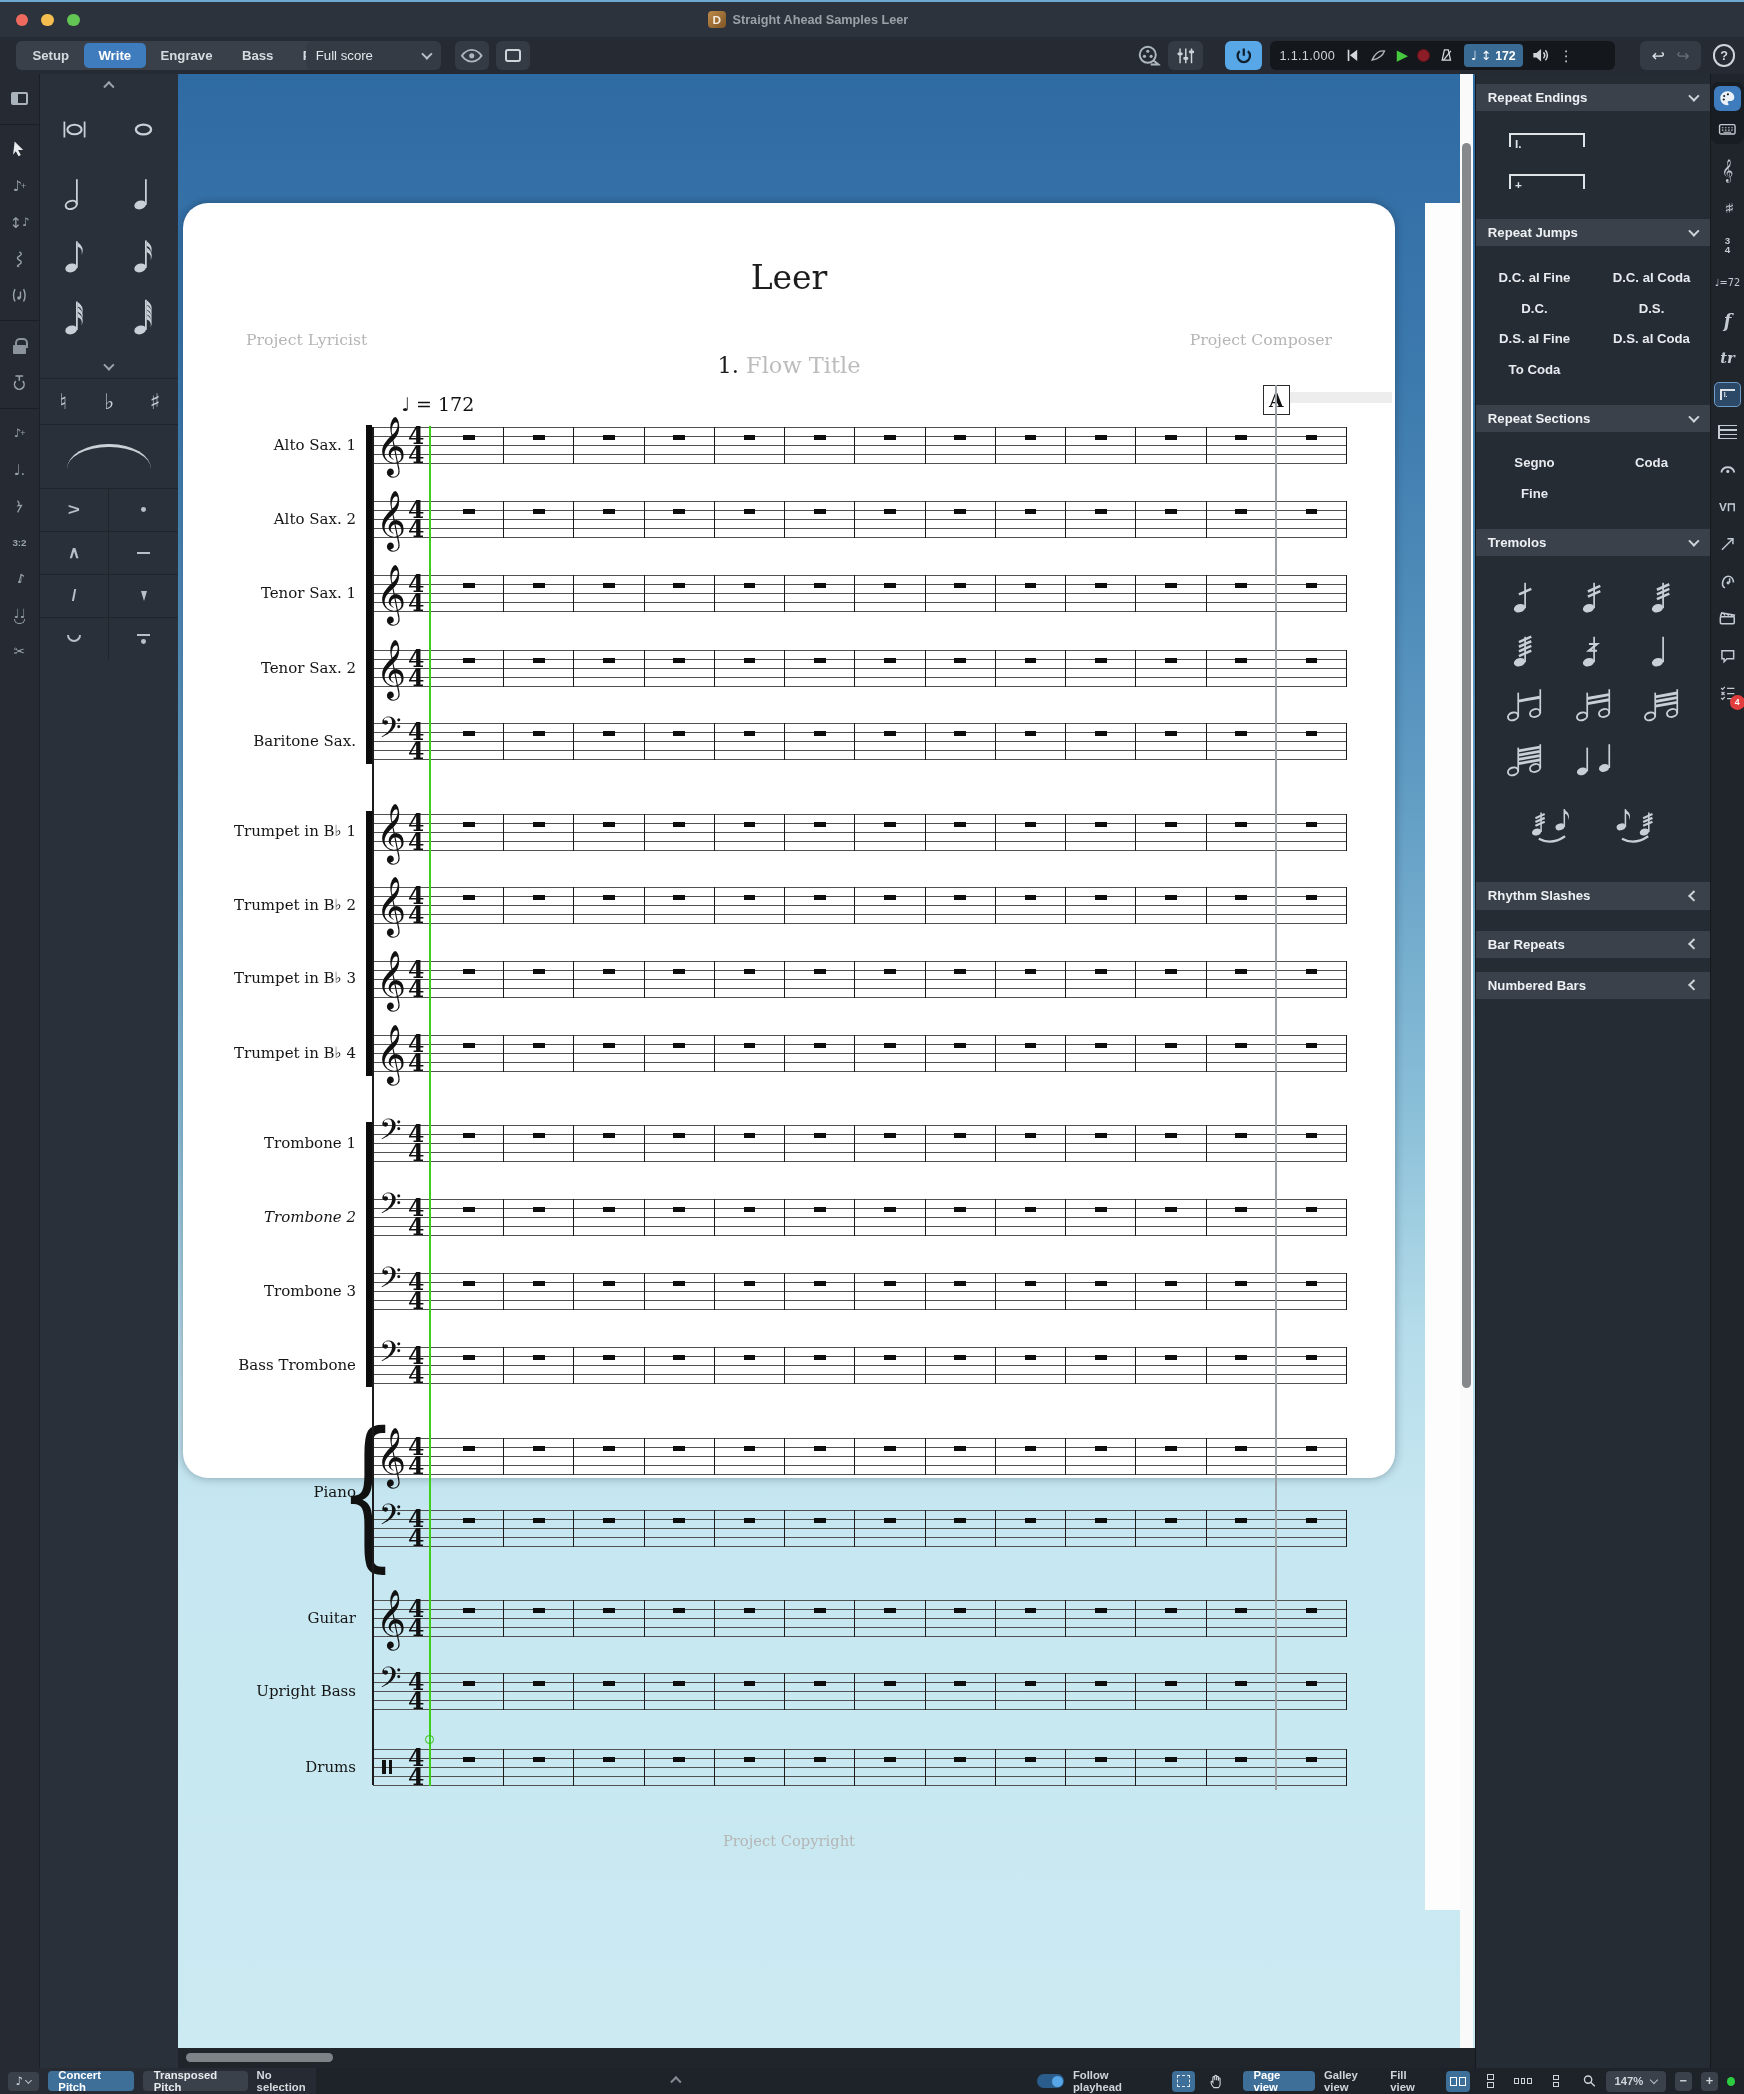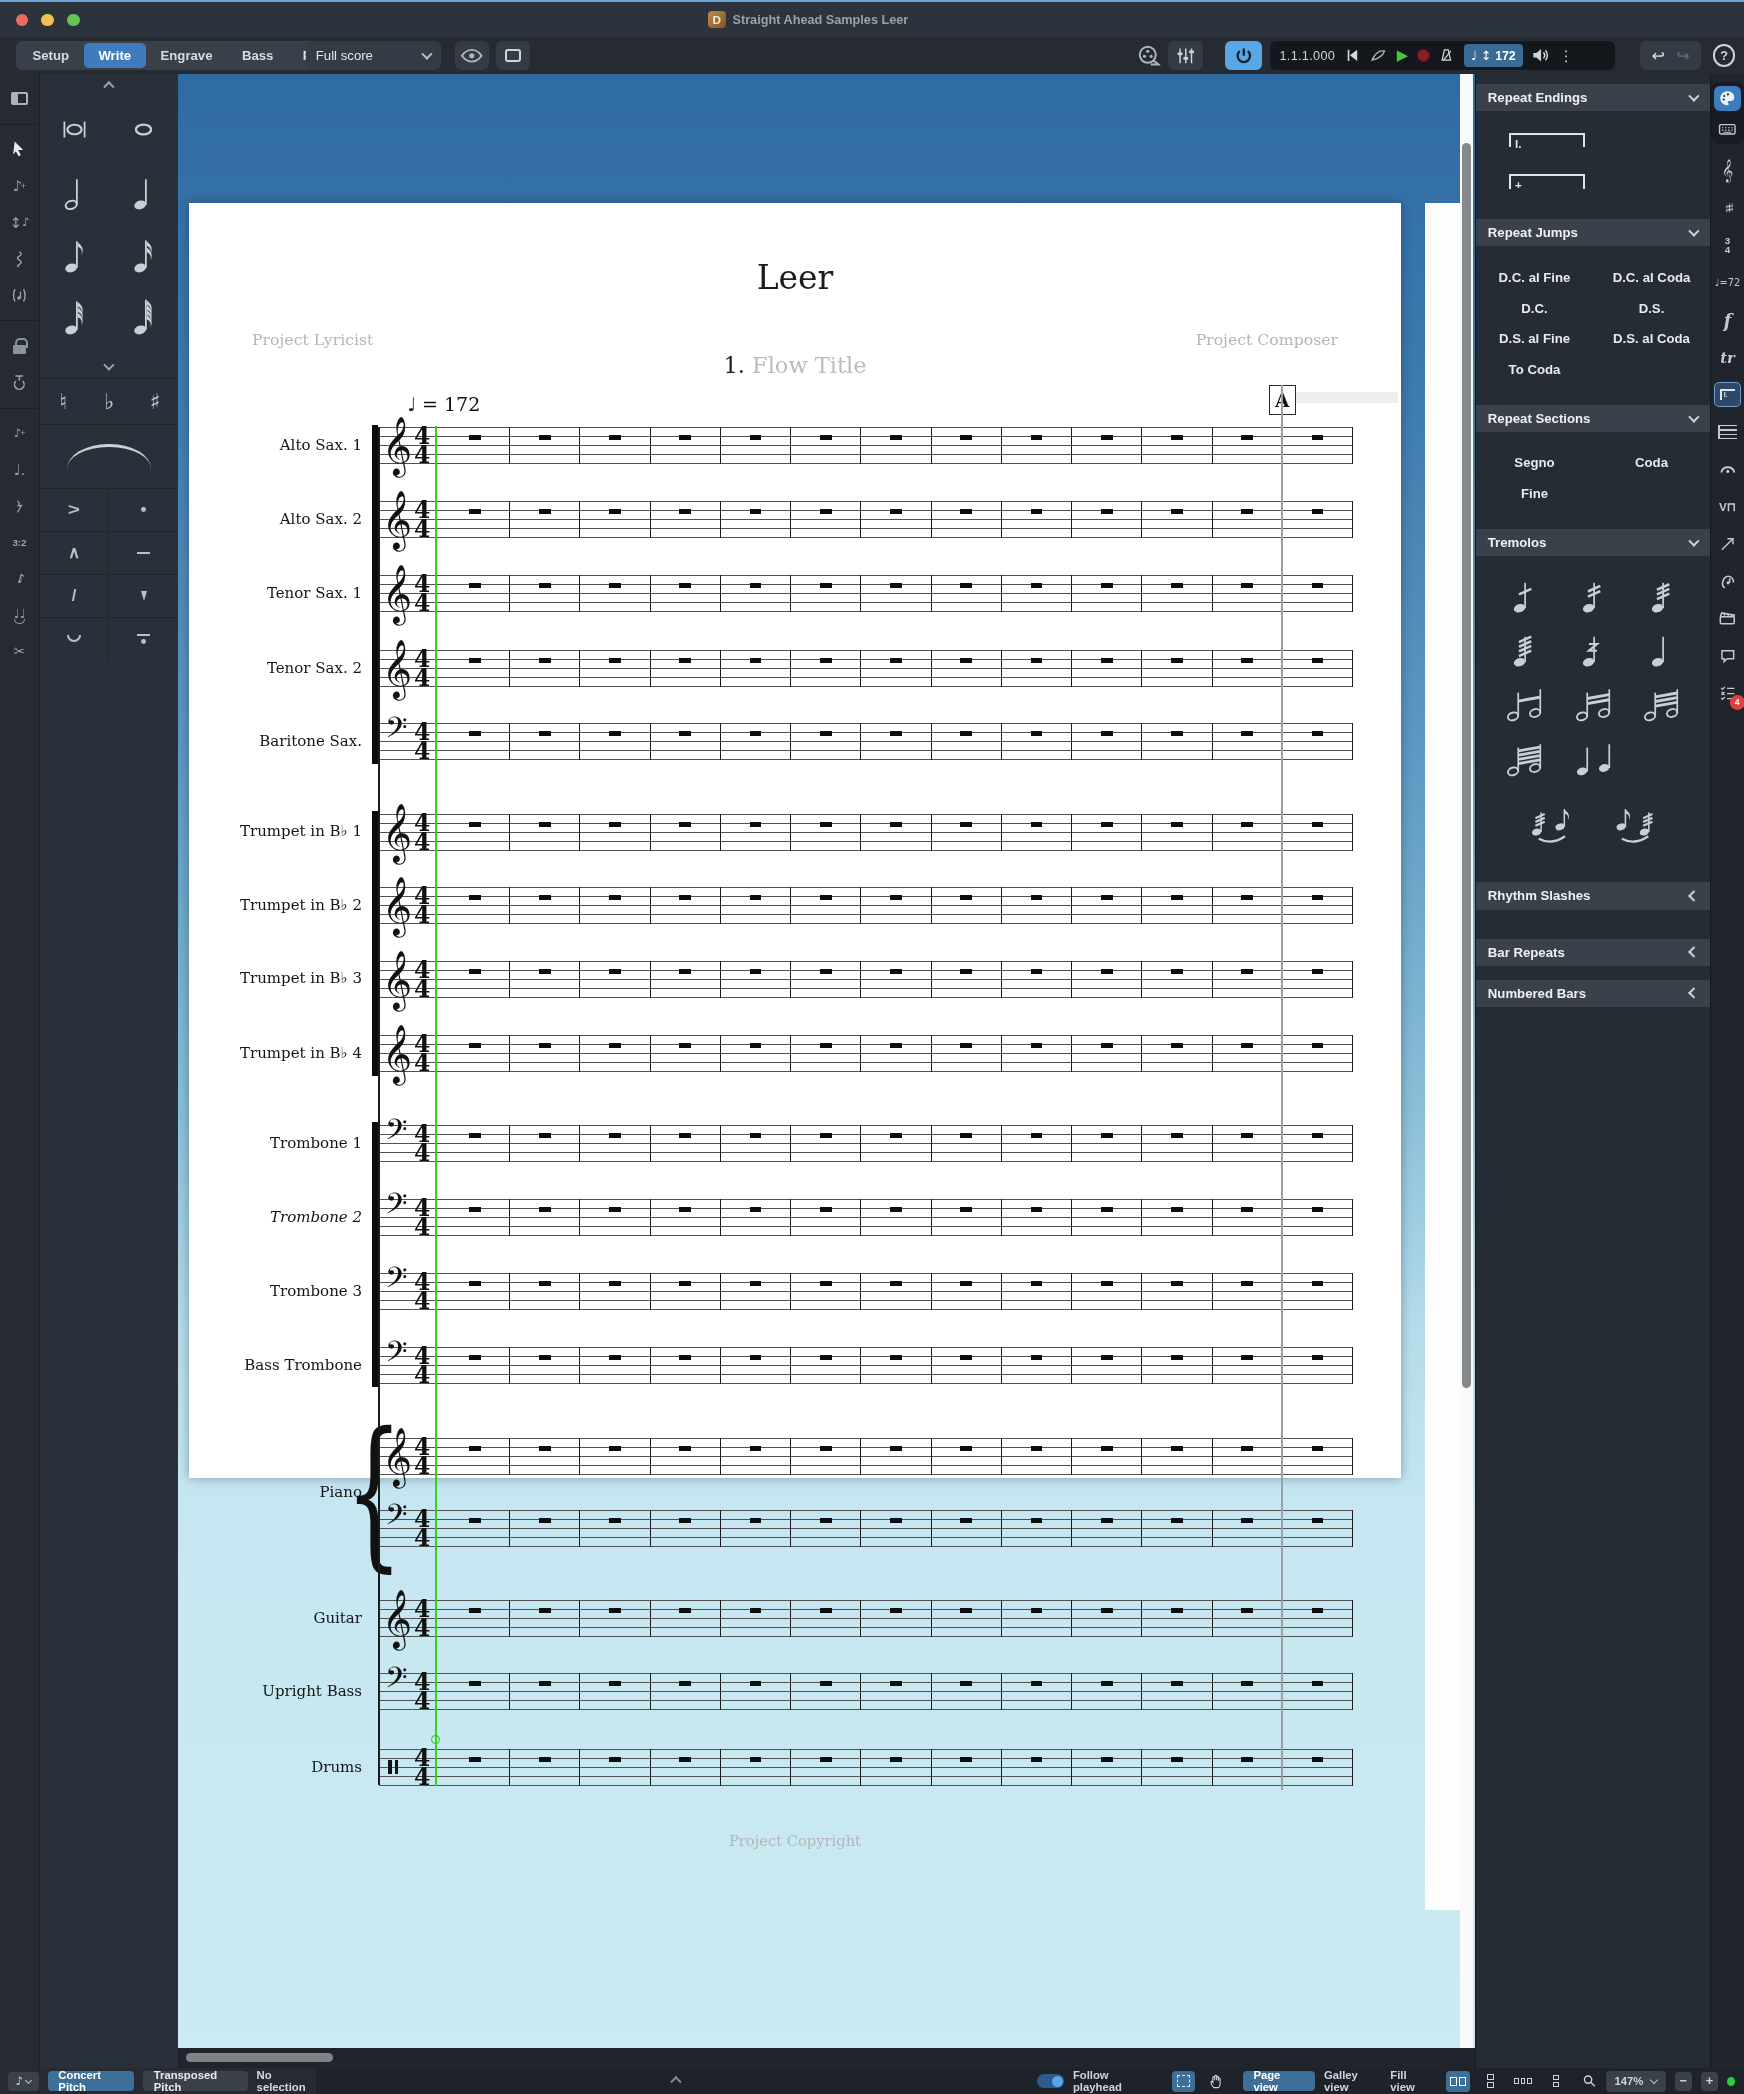--- a/index.html
+++ b/index.html
@@ -72,21 +72,21 @@
   .art{height:43px;border-top:1px solid #20252b;display:flex;align-items:center;justify-content:center;color:#b8bfc7;font-size:16.7px;}
   .art:nth-child(odd){border-right:1px solid #20252b;}
   .tbar{width:12.7px;height:2.5px;background:#b8bfc7;display:block;}
   .stacc-dot{width:4.9px;height:4.9px;border-radius:50%;background:#b8bfc7;display:block;}
   .staccatis{width:0;height:0;border-left:3.4px solid transparent;border-right:3.4px solid transparent;border-top:10.8px solid #b8bfc7;}
   .unstr{width:13.7px;height:6.9px;border:2px solid #b8bfc7;border-top:none;border-radius:0 0 9.8px 9.8px;}
   .tenstac{display:flex;flex-direction:column;align-items:center;gap:2.9px;}
   
   #canvas{position:relative;width:1297px;flex:none;overflow:hidden;
     background:linear-gradient(#2f6ba3 0%,#3c79ad 15%,#5e9ac2 35%,#8abfd8 52%,#b5dcea 63%,#c6e7f1 72%,#cbeaf2 100%);}
-  #page{position:absolute;left:11px;top:129px;width:1212px;height:1275px;background:#fff;box-shadow:0 0 9.8px rgba(10,20,40,.35);}
+  #page{position:absolute;left:5px;top:129px;width:1212px;height:1275px;background:#fff;box-shadow:0 0 9.8px rgba(10,20,40,.35);border-radius:25px;}
   #page2{position:absolute;left:1247px;top:129px;width:37px;height:1707px;background:#fdfdfd;}
   #vtrack{position:absolute;right:2px;top:0;width:12.7px;height:100%;background:#fafafa;}
   #vthumb{position:absolute;left:2px;top:69px;width:8.8px;height:1245px;background:#85898c;border-radius:4.9px;}
   #hbar{position:absolute;left:0;bottom:0;width:100%;height:19.6px;background:#20252b;}
   #hthumb{position:absolute;left:7.8px;top:4.9px;width:147px;height:8.8px;background:#7e8387;border-radius:4.4px;}
   
   .serif{font-family:"DejaVu Serif","Liberation Serif",serif;}
   #sc-title{position:absolute;left:0;top:55px;width:100%;text-align:center;font-size:33px;color:#1c1c1c;}
   #sc-lyr{position:absolute;left:63px;top:127px;font-size:15.7px;color:#b5b5b5;}
   #sc-comp{position:absolute;right:63px;top:127px;font-size:15.7px;color:#b5b5b5;}
@@ -1621,21 +1621,21 @@
                 <use href="#ext"></use>
               </svg>
             </div>
           </div>
       </div>
       <div id="collapsed-secs">
           <div class="sec-h" style="margin-top: 13.7px;">
             <span>Rhythm Slashes</span>
             <span class="chv left"></span>
           </div>
-          <div class="sec-h" style="margin-top: 29px;">
+          <div class="sec-h" style="margin-top: 21px;">
             <span>Bar Repeats</span>
             <span class="chv left"></span>
           </div>
           <div class="sec-h" style="margin-top: 13.7px;">
             <span>Numbered Bars</span>
             <span class="chv left"></span>
           </div>
         </div>
     </div>
 

